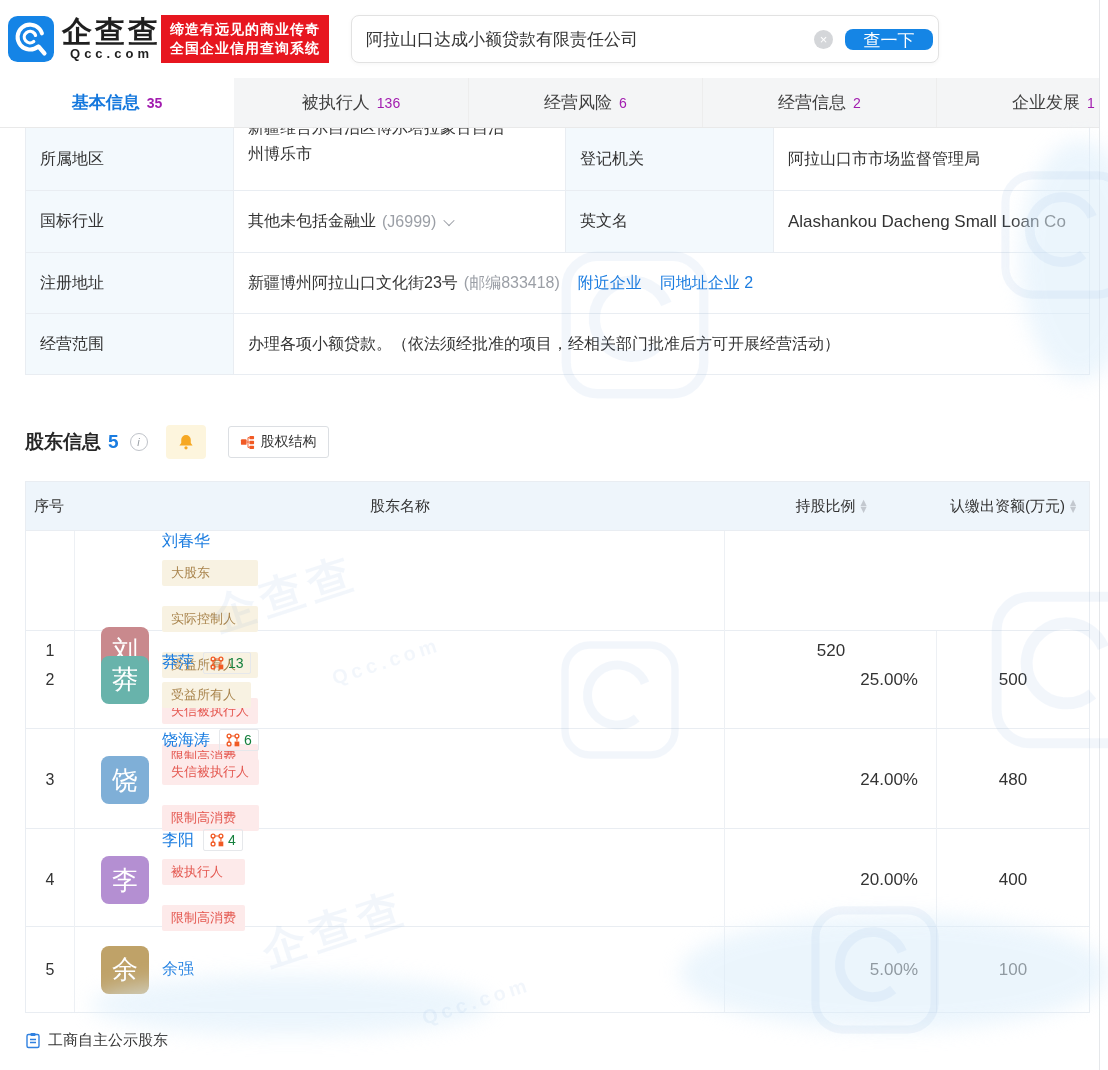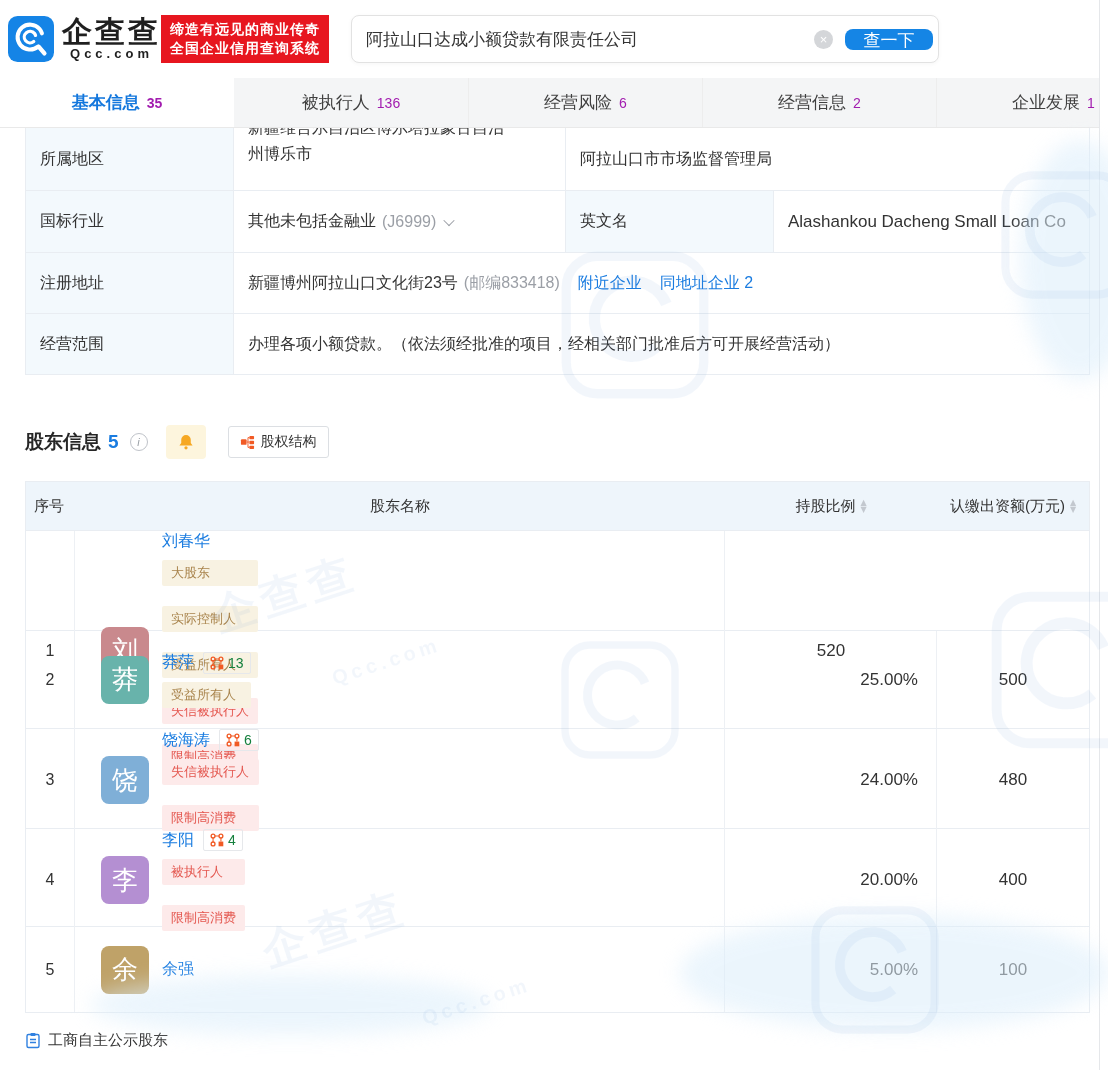--- a/index.html
+++ b/index.html
@@ -153,20 +153,21 @@
         <span class="cnt">1</span>
       </div>
     </div>
 
   <div class="info-table" id="infoTable">
       <div class="irow r1">
         <div class="ilabel">所属地区</div>
         <div class="ivalue clip">
           <span class="wrapval">新疆维吾尔自治区博尔塔拉蒙古自治州博乐市</span>
         </div>
+        <div class="ilabel">登记机关</div>
         <div class="ivalue">
           <span>阿拉山口市市场监督管理局</span>
         </div>
       </div>
       <div class="irow r2">
         <div class="ilabel">国标行业</div>
         <div class="ivalue">
           <span>其他未包括金融业</span>
           <span class="muted">(J6999)</span>
           <span class="chev"></span>

